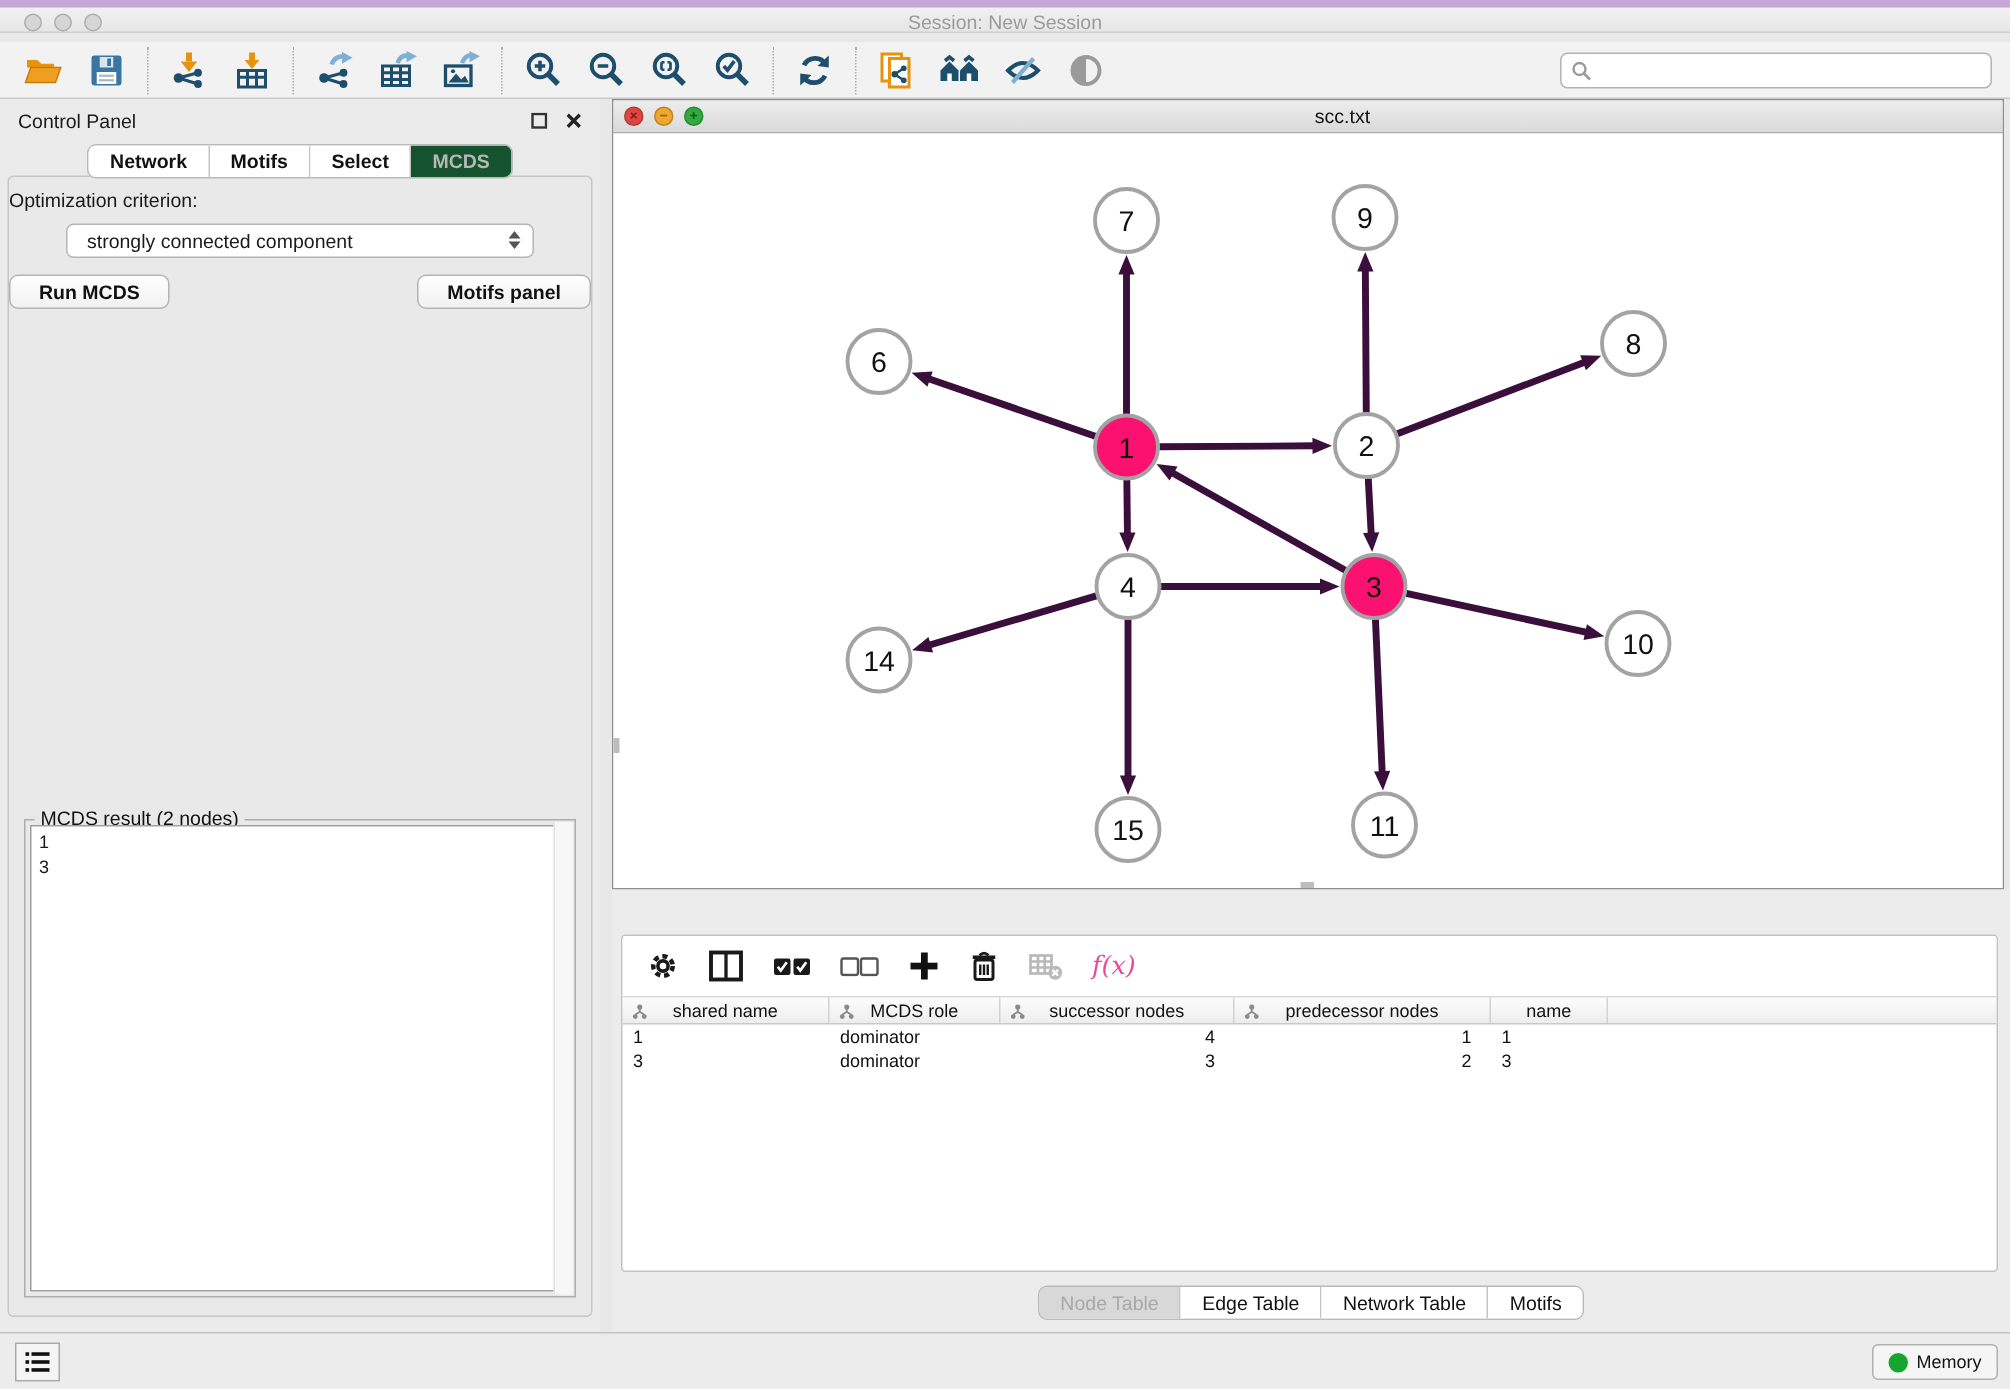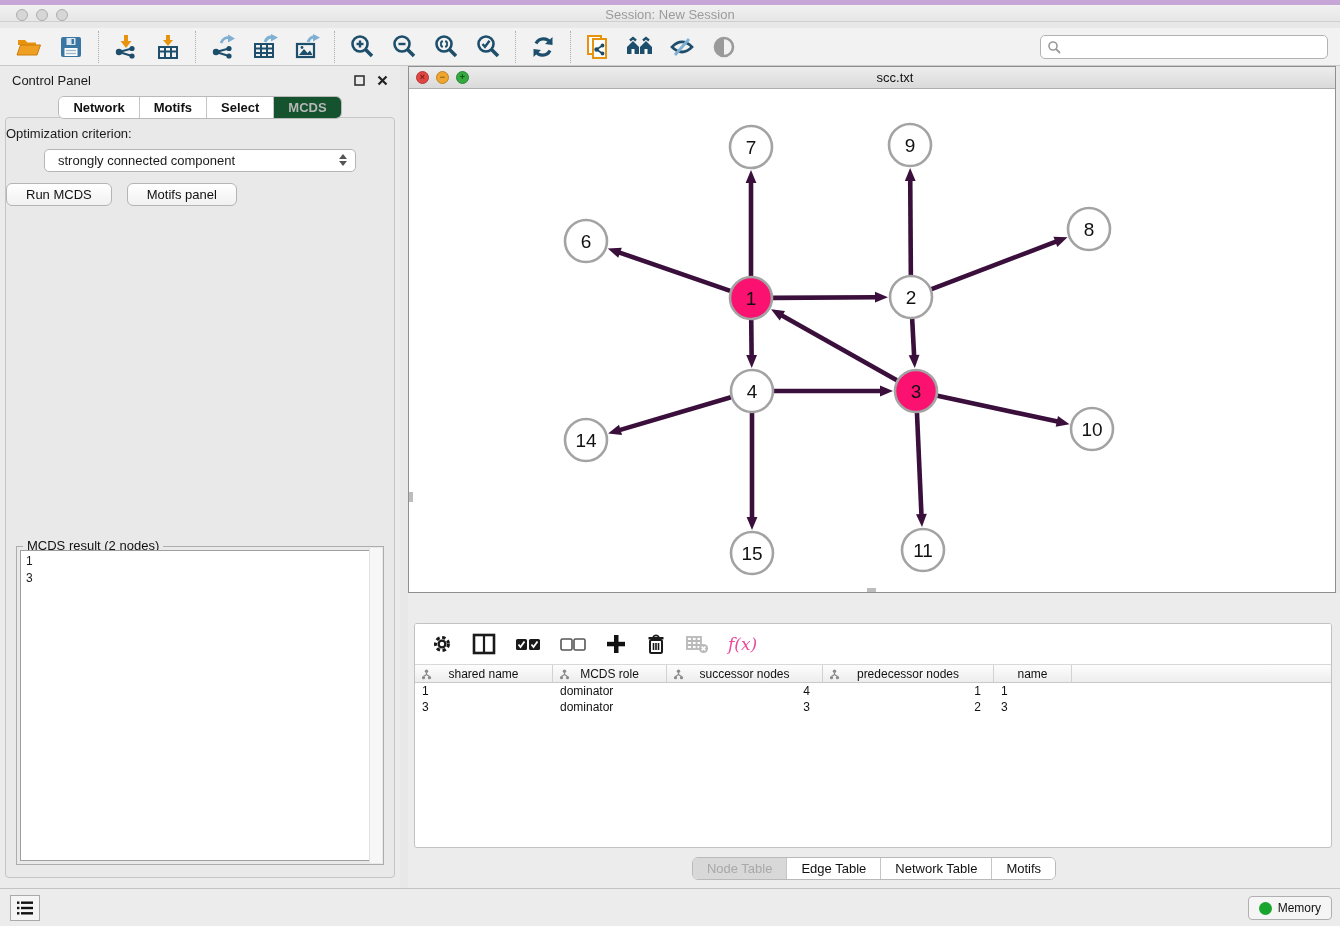--- a/index.html
+++ b/index.html
@@ -52,21 +52,21 @@
   }
   .opt-label { text-align:left; margin-top:8px; font-size:13px; }
   .cp-select {
     margin:8px 38px 0 38px; height:23px; background:#fff;
     border:1px solid #b5b5b5; border-radius:5px;
     display:flex; align-items:center; padding-left:13px; font-size:13px; position:relative;
   }
   .spinner { position:absolute; right:8px; top:4px; display:flex; flex-direction:column; gap:2px; }
   .spinner .tri-up { width:0;height:0;border-left:4px solid transparent;border-right:4px solid transparent;border-bottom:5px solid #555; }
   .spinner .tri-dn { width:0;height:0;border-left:4px solid transparent;border-right:4px solid transparent;border-top:5px solid #555; }
-  .cp-buttons { display:flex; justify-content:flex-start; gap:15px; margin-top:11px; }
+  .cp-buttons { display:flex; justify-content:space-between; gap:15px; margin-top:11px;font-weight:bold; }
   .btn {
     height:23px; padding:0 19px; background:linear-gradient(#ffffff,#f1f1f1);
     border:1px solid #b5b5b5; border-radius:6px; font-size:13px; color:#111;
     display:flex; align-items:center;
   }
   .result-box { position:absolute; left:10px; right:10px; top:428px; bottom:12px; border:1px solid #adadad; }
   .result-legend { position:absolute; top:-9px; left:6px; background:#e9e9e9; padding:0 4px; font-size:13px; color:#111; }
   .result-text {
     position:absolute; left:3px; right:3px; top:3px; bottom:3px; background:#fff;
     border:1px solid #9f9f9f; font-size:12px; line-height:17px; padding:2px 5px;

